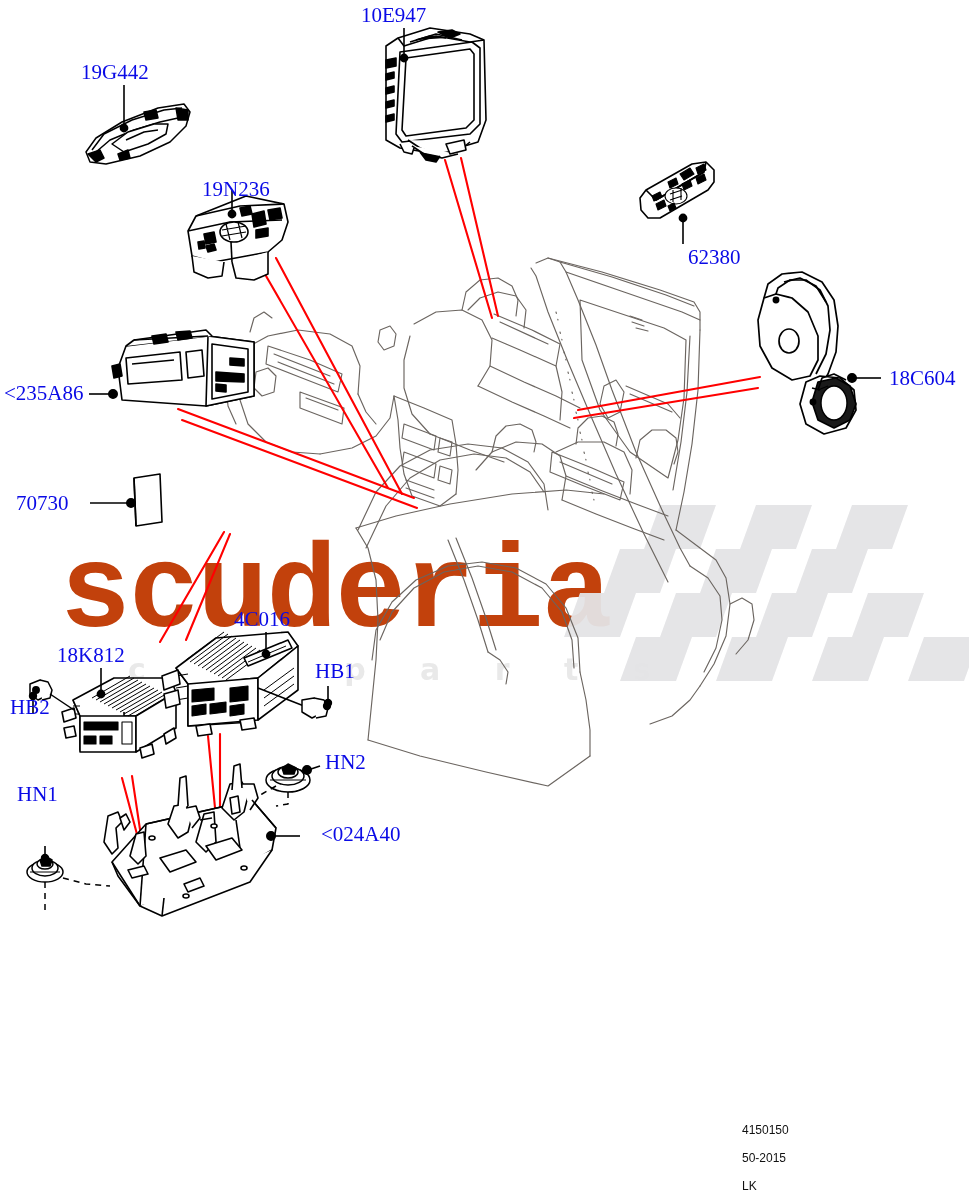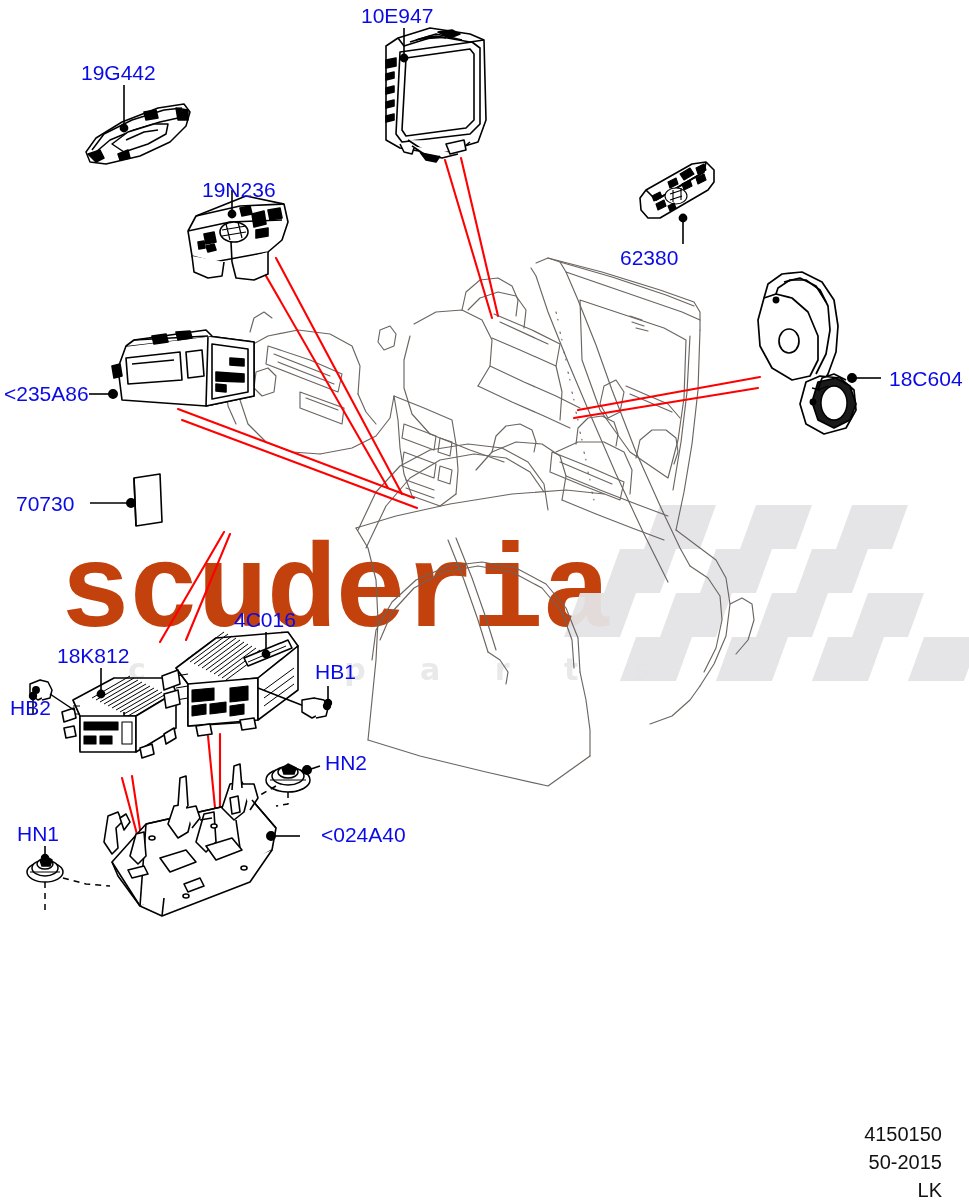--- a/index.html
+++ b/index.html
@@ -1,23 +1,23 @@
 <!DOCTYPE html>
 <html><head>
 <meta charset="utf-8">
 <style>
   html,body{margin:0;padding:0;background:#ffffff;}
   body{width:969px;height:1200px;position:relative;overflow:hidden;
        font-family:"Liberation Sans","DejaVu Sans",sans-serif;}
   #stage{position:absolute;left:0;top:0;width:969px;height:1200px;}
   #stage svg{position:absolute;left:0;top:0;}
   .lbl{position:absolute;color:#0a0ae6;font-size:21px;font-weight:400;
-       letter-spacing:0px;white-space:nowrap;line-height:1;}
-  .foot{position:absolute;color:#111;font-size:20px;white-space:nowrap;
-        text-align:right;line-height:1;}
+       letter-spacing:0px;white-space:nowrap;line-height:1;font-family:Liberation Serif, serif;}
+  .foot{position:absolute;color:#111;font-size:12px;white-space:nowrap;
+        line-height:1;}
   .wm-scud{position:absolute;left:60px;top:528px;font-size:118px;
            font-weight:bold;color:#c2410c;letter-spacing:-2px;
            font-family:Liberation Mono, monospace;user-select:none;}
   .wm-car{position:absolute;left:128px;top:652px;font-size:30px;
           color:#e9e9e9;letter-spacing:22px;font-weight:bold;
           font-family:"DejaVu Sans",sans-serif;user-select:none;}
 </style>
 </head>
 <body>
 
@@ -520,29 +520,29 @@
     </g>
     <g stroke="#000" stroke-width="1.6" fill="#000">
       <line x1="45" y1="846" x2="45" y2="858"></line>
       <circle cx="45" cy="858" r="3.4"></circle>
     </g>
   </svg>
 
   <div class="lbl" style="left:81px;top:62px">19G442</div>
   <div class="lbl" style="left:361px;top:5px">10E947</div>
   <div class="lbl" style="left:202px;top:179px">19N236</div>
-  <div class="lbl" style="left:620px;top:247px">62380</div>
+  <div class="lbl" style="left:688px;top:247px">62380</div>
   <div class="lbl" style="left:889px;top:368px">18C604</div>
   <div class="lbl" style="left:4px;top:383px">&lt;235A86</div>
   <div class="lbl" style="left:16px;top:493px">70730</div>
   <div class="lbl" style="left:234px;top:609px">4C016</div>
   <div class="lbl" style="left:57px;top:645px">18K812</div>
   <div class="lbl" style="left:315px;top:661px">HB1</div>
   <div class="lbl" style="left:10px;top:697px">HB2</div>
   <div class="lbl" style="left:325px;top:752px">HN2</div>
-  <div class="lbl" style="left:17px;top:823px">HN1</div>
+  <div class="lbl" style="left:17px;top:784px">HN1</div>
   <div class="lbl" style="left:321px;top:824px">&lt;024A40</div>
 
   <div class="foot" style="right:27px;top:1124px;width:200px">4150150</div>
   <div class="foot" style="right:27px;top:1152px;width:200px">50-2015</div>
   <div class="foot" style="right:27px;top:1180px;width:200px">LK</div>
 
 </div>
 
 </body></html>

